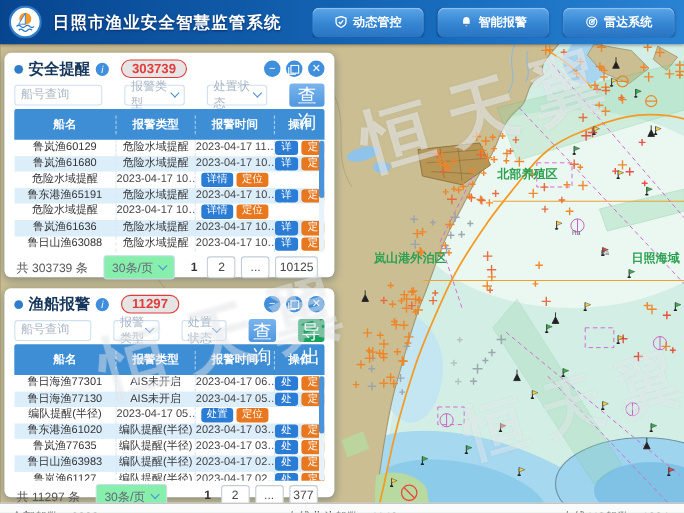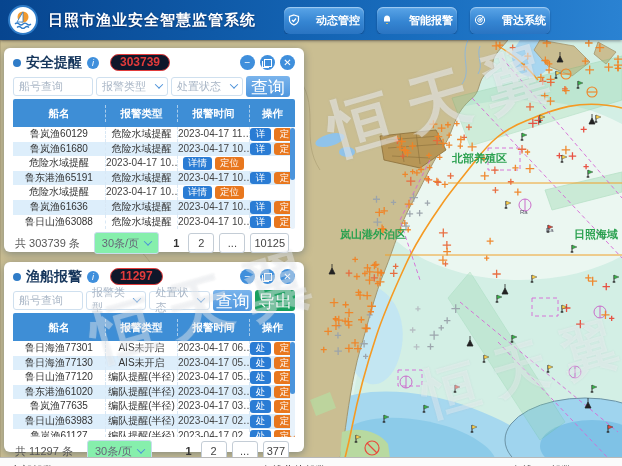--- a/index.html
+++ b/index.html
@@ -19,45 +19,45 @@
   .wm.w2{left:88px;top:262px;opacity:.8;}
   .wm.w3{left:420px;top:330px;font-size:56px;opacity:.75;}
 
   
   header{position:absolute;left:0;top:0;width:622px;height:40px;z-index:20;display:flex;align-items:center;
     background:linear-gradient(90deg,#07458f 0%,#0f5aa8 35%,#1a6fc0 70%,#2a82d2 100%);
     box-shadow:0 1px 3px rgba(0,0,30,.4);}
   .brand{display:flex;align-items:center;gap:8px;padding-left:8px;flex:0 0 auto;}
   .brand h1{font-size:15px;color:#fff;margin:2px;font-weight:bold;letter-spacing:1px;text-shadow:0 1px 2px rgba(0,0,40,.5);}
   nav{display:flex;gap:13px;margin-left:26px;flex:1;overflow:hidden;}
-  .nav-btn{display:flex;align-items:center;gap:16px;border:none;cursor:pointer;flex:0 0 auto;
+  .nav-btn{display:flex;align-items:center;gap:5px;border:none;cursor:pointer;flex:0 0 auto;
     background:linear-gradient(180deg,#5aa5e8 0%,#3585d2 55%,#2a74c2 100%);
-    color:#fff;font-size:11px;font-weight:bold;padding:6px 4px;border-radius:6px;
+    color:#fff;font-size:11px;font-weight:bold;padding:6px 20px;border-radius:6px;
     box-shadow:inset 0 1px 1px rgba(255,255,255,.45),0 1px 2px rgba(0,20,60,.4);}
   .nav-btn svg{flex:0 0 auto;}
 
   
   .panel{position:absolute;left:4px;width:300px;background:#fff;border-radius:6px;z-index:10;
     box-shadow:0 2px 8px rgba(0,40,90,.35);padding:4px 9px;box-sizing:border-box;}
   .panel.p1{top:48px;height:204px;}
   .panel.p2{top:262px;height:190px;}
   .p-head{display:flex;align-items:center;height:21px;gap:5px;}
   .dot{width:8px;height:8px;border-radius:50%;background:#2f7cc8;flex:0 0 auto;}
   .p-title{font-size:14px;font-weight:bold;color:#16365c;}
   .info{width:12px;height:12px;border-radius:50%;background:#3f8fdc;color:#fff;font-size:9px;font-style:italic;
     display:flex;align-items:center;justify-content:center;cursor:pointer;}
   .badge{margin-left:6px;border:1.5px solid var(--badge_red,#e23b3b);color:var(--badge_red,#e23b3b);
-    font-size:12px;font-weight:bold;border-radius:9px;padding:0 9px;line-height:15px;background:#0f172a;}
+    font-size:12px;font-weight:bold;border-radius:9px;padding:0 9px;line-height:15px;background:#e5e5e5;}
   .win{margin-left:auto;display:flex;gap:5px;}
   .wbtn{width:15px;height:15px;border-radius:50%;background:#3f8fdc;color:#fff;font-size:10px;line-height:14px;
     display:flex;align-items:center;justify-content:center;cursor:pointer;}
   .sq{position:relative;width:6px;height:6px;border:1px solid #fff;}
   .sq::before{content:"";position:absolute;left:-3px;top:1px;width:6px;height:6px;border:1px solid #fff;border-top:none;border-right:none;}
 
-  .p-filters{display:flex;align-items:center;gap:3px;height:26px;}
+  .p-filters{display:flex;align-items:center;gap:20px;height:26px;}
   .f-input{height:19px;border:1px solid #cfe0ef;border-radius:3px;font-size:11px;padding:0 5px;color:#666;box-sizing:border-box;}
   .f-input::placeholder{color:#a9b6c6;}
   .sel{height:19px;border:1px solid #cfe0ef;border-radius:3px;display:flex;align-items:center;justify-content:space-between;
     padding:0 5px;font-size:11px;color:#a9b6c6;cursor:pointer;box-sizing:border-box;background:#fff;}
   .chev{width:5px;height:5px;border-right:1.5px solid #4a90d9;border-bottom:1.5px solid #4a90d9;
     transform:rotate(45deg) translate(-1px,-1px);flex:0 0 auto;}
   .btn{border:none;border-radius:3px;color:#fff;font-size:17px;height:21px;cursor:pointer;padding:0;}
   .btn.query{background:linear-gradient(180deg,#7ab4ec,#4f97df);}
   .btn.export{background:var(--export_green,#18a05e);}
   .p1 .f-input{width:80px;} .p1 .sel{width:72px;} .p1 .btn.query{width:44px;}
@@ -674,21 +674,20 @@
       <div class="trow">
           <span class="cell">鲁日海渔77130</span>
           <span class="cell">AIS未开启</span>
           <span class="cell time">2023-04-17 05…</span>
           <span class="ops">
             <button class="abtn blue">处置</button>
             <button class="abtn orange">定位</button>
           </span>
         </div>
       <div class="trow">
-          <span class="cell">鲁日山渔77120</span>
           <span class="cell">编队提醒(半径)</span>
           <span class="cell time">2023-04-17 05…</span>
           <span class="ops">
             <button class="abtn blue">处置</button>
             <button class="abtn orange">定位</button>
           </span>
         </div>
       <div class="trow">
           <span class="cell">鲁东港渔61020</span>
           <span class="cell">编队提醒(半径)</span>

